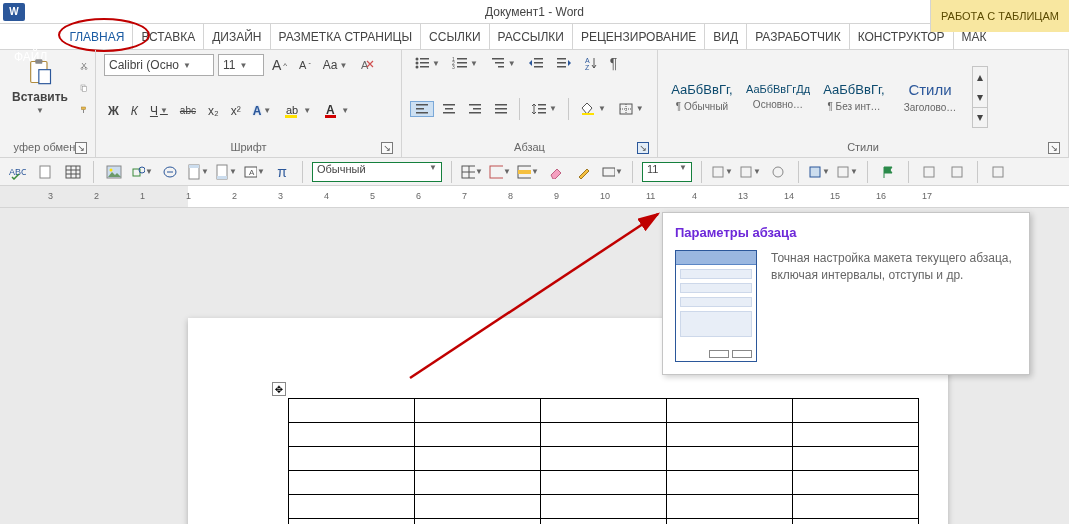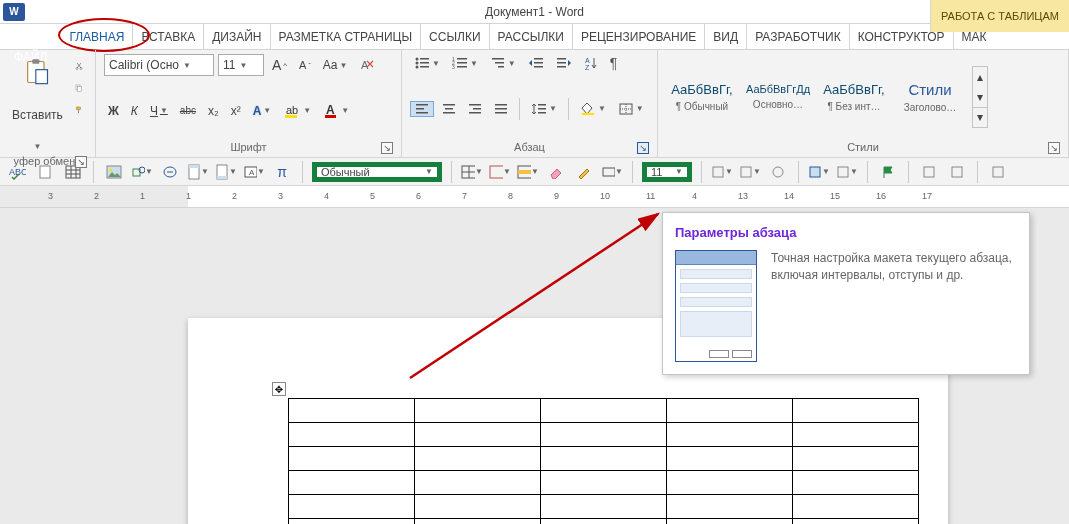--- a/index.html
+++ b/index.html
@@ -11,33 +11,33 @@
 .tabs { height: 26px; background:#fff; border-bottom:1px solid #d4d4d4; display:flex; align-items:stretch; font-size:12px;}
 .tabs .tab { padding: 0 8px; display:flex; align-items:center; color:#444; border-right:1px solid #d4d4d4; white-space:nowrap; cursor:pointer;}
 .tabs .tab.file { background:#1a5ba3; color:#fff; border:none; padding:0 14px;margin-top:33px;}
 .tabs .tab.active { background:#fff; color:#1a5ba3; }
 .circle-highlight { position:absolute; left:58px; top:18px; width:92px; height:34px; border:2px solid #c00000; border-radius:50%/50%; pointer-events:none;}
 .ribbon { height: 108px; background:#f3f3f3; border-bottom:1px solid #d4d4d4; display:flex; align-items:stretch; font-size:12px; color:#444;}
 .group { border-right:1px solid #d4d4d4; padding:4px 8px 2px 8px; display:flex; flex-direction:column; justify-content:space-between; position:relative;}
 .group-label { text-align:center; font-size:11px; color:#666; height:16px; line-height:16px; position:relative;}
 .group-label .launcher { position:absolute; right:0; bottom:1px; width:12px; height:12px; border:1px solid #7a7a7a; display:flex; align-items:center; justify-content:center; font-size:9px; color:#555; cursor:pointer; background:#f9f9f9;}
 .row { display:flex; align-items:center; gap:4px; }
-.big-btn { display:flex; flex-direction:column; align-items:center; gap:20px; padding:2px 4px; cursor:pointer;}
+.big-btn { display:flex; flex-direction:column; align-items:center; gap:2px; padding:2px 4px; cursor:pointer;font-weight:bold;}
 .ico { width:20px; height:20px; display:inline-flex; align-items:center; justify-content:center; }
 .ico svg { width:100%; height:100%; }
 .sm { width:16px; height:16px; }
 .font-select { height:22px; border:1px solid #ababab; background:#fff; font-size:12px; padding:0 4px; display:flex; align-items:center; gap:4px;}
 .font-select .dd { font-size:8px; color:#666; }
 .style-item { width:72px; height:62px; border:1px solid transparent; display:flex; flex-direction:column; align-items:center; justify-content:center; gap:4px; cursor:pointer; font-size:11px; color:#666;}
 .style-item .sample{font-size:13px; color:#0c4a6e;}
 .style-item.blue .sample{color:#2b579a;}
 .style-item .name{font-size:10px; white-space:nowrap; overflow:hidden; text-overflow:ellipsis; width:100%; text-align:center;}
 .qa-bar { height:28px; background:#f3f3f3; border-bottom:1px solid #d4d4d4; display:flex; align-items:center; gap:6px; padding:0 6px; font-size:12px; color:#444;}
 .qa-bar .qa-btn { width:22px; height:22px; display:flex; align-items:center; justify-content:center; cursor:pointer;}
-.qa-bar .qa-select{height:20px; border:5px solid #15803d; background:#fff; padding:0 4px; display:flex; align-items:center; gap:6px; font-size:11px;}
+.qa-bar .qa-select{height:20px; border:1px solid #15803d; background:#fff; padding:0 4px; display:flex; align-items:flex-start; gap:6px; font-size:11px;}
 .ruler { height:22px; background:#fff; border-bottom:1px solid #d4d4d4; position:relative; font-size:9px; color:#666;}
 .ruler .shade{position:absolute; left:0; top:0; bottom:0; width:188px; background:#eaeaea;}
 .ruler .tickline{position:absolute; left:188px; right:0; top:0; bottom:0;}
 .ruler .num{position:absolute; top:5px;}
 .doc-area{ position:relative; height: calc(524px - 24px - 26px - 108px - 28px - 22px); background:#eaeaea;}
 .page { position:absolute; left:188px; top:110px; width:760px; height:600px; background:#fff; box-shadow:0 2px 6px rgba(0,0,0,.25);}
 .tbl-anchor{ position:absolute; left:272px; top:174px; width:14px; height:14px; border:1px solid #888; display:flex; align-items:center; justify-content:center; font-size:10px; background:#fff;}
 .word-table { position:absolute; left:288px; top:190px; border-collapse:collapse;}
 .word-table td { border:1px solid #000; width:126px; height:24px;}
 .tooltip { position:absolute; left:662px; top:4px; width:368px; background:#fff; border:1px solid #c5c5c5; box-shadow:2px 2px 6px rgba(0,0,0,.2); padding:12px; font-size:12px;}

